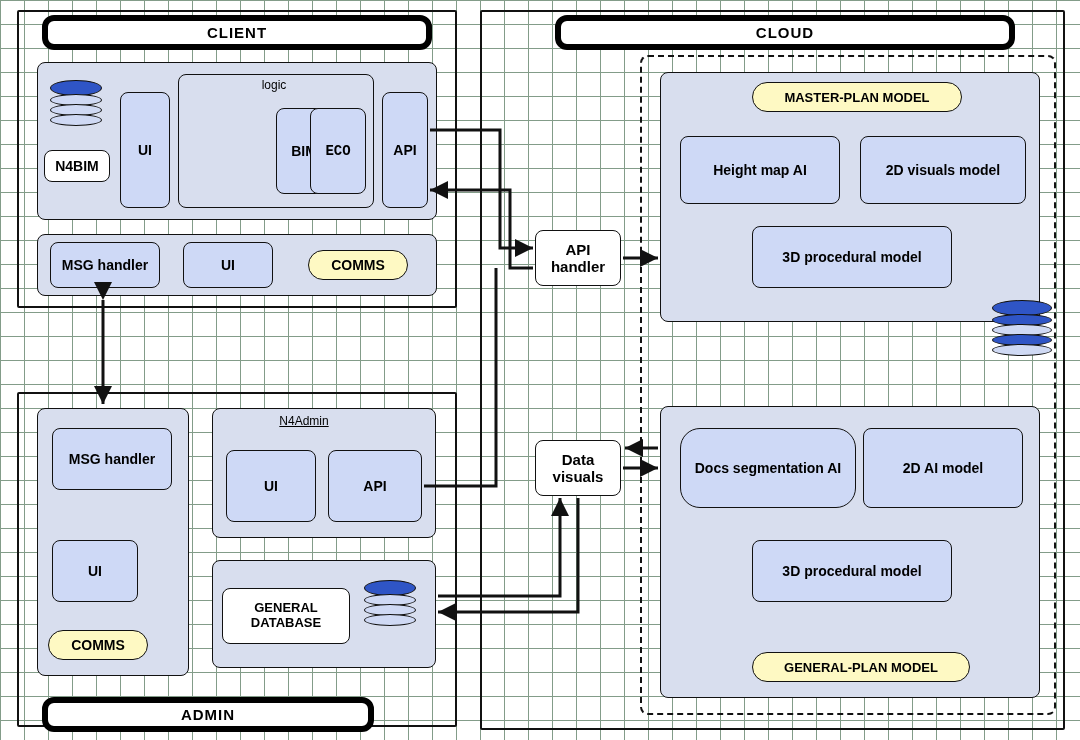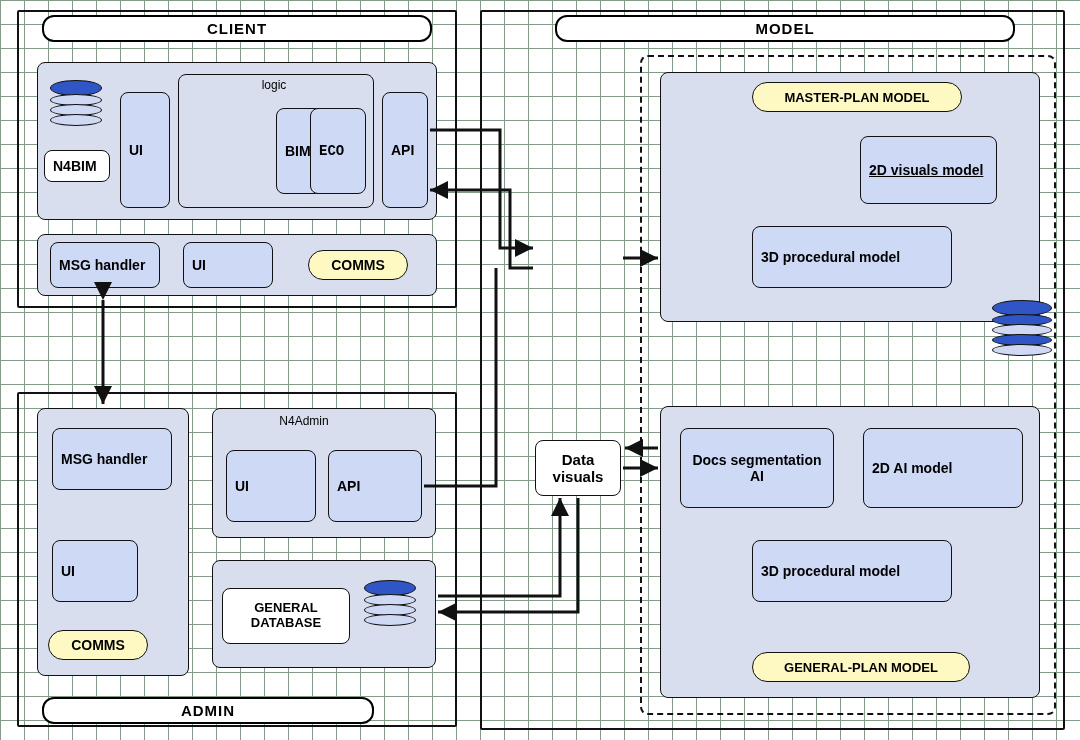--- a/index.html
+++ b/index.html
@@ -21,21 +21,21 @@
   .stage { position: absolute; inset: 0; z-index: 1; }
 
   .zone {
     position: absolute;
     border: 2px solid #111;
     border-radius: 2px;
     background: transparent;
   }
   .zone-title {
     position: absolute;
-    border: 2px solid #000000;
+    border: 6px solid #000000;
     border-radius: 12px;
     background: #fff;
     padding: 3px 28px;
     font-size: 15px;
     font-weight: 700;
     text-align: center;
     letter-spacing: 1px;
   }
 
   .panel {
@@ -44,21 +44,21 @@
     border-radius: 8px;
     background: #d8deee;
   }
   .panel-dashed { border-style: dashed; border-width: 2px; }
   .panel-light { background: #d8deee; }
 
   .box {
     position: absolute;
     border: 1.5px solid #111;
     border-radius: 8px;
-    display: flex; align-items: center; 
+    display: flex; align-items: center; justify-content: center;
     text-align: center;
     font-size: 14px; font-weight: 700;
     padding: 4px 8px; line-height: 1.15;
   }
   .box.blue { background: #ced9f6; }
   .box.white { background: #fff; }
   .box.lg { font-size: 15px; }
 
   .pill {
     position: absolute;
@@ -113,21 +113,21 @@
 <div class="grid-bg"></div>
 <div class="stage">
 
   <div class="zone" style="left:17px; top:10px; width:440px; height:298px;"></div>
   <div class="zone-title" style="left:42px; top:15px; width:390px;"><span>CLIENT</span></div>
 
   <div class="zone" style="left:17px; top:392px; width:440px; height:335px;"></div>
   <div class="zone-title" style="left:42px; top:697px; width:332px;"><span>ADMIN</span></div>
 
   <div class="zone" style="left:480px; top:10px; width:585px; height:720px;"></div>
-  <div class="zone-title" style="left:555px; top:15px; width:460px;"><span>MODEL</span></div>
+  <div class="zone-title" style="left:555px; top:15px; width:460px;"><span>CLOUD</span></div>
 
   <div class="panel panel-dashed" style="left:640px; top:55px; width:416px; height:660px; background:transparent;"></div>
 
   <div class="panel" style="left:37px; top:62px; width:400px; height:158px;"></div>
 
   <div class="db" style="left:50px; top:80px;">
     <div class="top"></div>
       <div class="ring"></div>
       <div class="ring"></div>
       <div class="ring"></div>
@@ -168,64 +168,70 @@
       <span>MSG handler</span>
     </div>
   <div class="box blue" style="left:52px; top:540px; width:86px; height:62px;">
       <span>UI</span>
     </div>
   <div class="pill" style="left:48px; top:630px; width:100px; height:30px;">
       <span>COMMS</span>
     </div>
 
   <div class="subgroup" style="left:212px; top:408px; width:224px; height:130px;"></div>
-  <div class="sub-title" style="left:212px; top:414px; width:184px;"><span>N4Admin</span></div>
+  <div class="sub-title" style="left:212px; top:414px; width:184px;text-decoration:underline;"><span>N4Admin</span></div>
   <div class="box blue" style="left:226px; top:450px; width:90px; height:72px;">
       <span>UI</span>
     </div>
   <div class="box blue" style="left:328px; top:450px; width:94px; height:72px;">
       <span>API</span>
     </div>
 
   <div class="panel" style="left:212px; top:560px; width:224px; height:108px;"></div>
   <div class="box white" style="left:222px; top:588px; width:128px; height:56px; font-size:13px;">
       <span>GENERAL DATABASE</span>
     </div>
   <div class="db" style="left:364px; top:580px;">
     <div class="top"></div>
       <div class="ring"></div>
       <div class="ring"></div>
       <div class="ring"></div>
   </div>
 
+  <div class="box white lg" style="left:535px; top:230px; width:86px; height:56px;">
+      <span>API handler</span>
+    </div>
   <div class="box white lg" style="left:535px; top:440px; width:86px; height:56px;">
       <span>Data visuals</span>
     </div>
 
   <div class="panel panel-light" style="left:660px; top:72px; width:380px; height:250px;"></div>
   <div class="pill" style="left:752px; top:82px; width:210px; height:30px; font-size:13px;">
       <span>MASTER-PLAN MODEL</span>
     </div>
-  <div class="box blue" style="left:860px; top:136px; width:137px; height:68px;text-decoration:underline;">
+  <div class="box blue" style="left:680px; top:136px; width:160px; height:68px;">
+      <span>Height map AI</span>
+    </div>
+  <div class="box blue" style="left:860px; top:136px; width:166px; height:68px;">
       <span>2D visuals model</span>
     </div>
   <div class="box blue" style="left:752px; top:226px; width:200px; height:62px;">
       <span>3D procedural model</span>
     </div>
 
   <div class="db" style="left:992px; top:300px; width:60px;">
     <div class="top"></div>
       <div class="filled"></div>
       <div class="ring"></div>
       <div class="filled"></div>
       <div class="ring"></div>
   </div>
 
   <div class="panel panel-light" style="left:660px; top:406px; width:380px; height:292px;"></div>
-  <div class="box blue" style="left:680px; top:428px; width:154px; height:80px;">
+  <div class="box blue" style="left:680px; top:428px; width:176px; height:80px;border-radius:20px;">
       <span>Docs segmentation AI</span>
     </div>
   <div class="box blue" style="left:863px; top:428px; width:160px; height:80px;">
       <span>2D AI model</span>
     </div>
   <div class="box blue" style="left:752px; top:540px; width:200px; height:62px;">
       <span>3D procedural model</span>
     </div>
   <div class="pill" style="left:752px; top:652px; width:218px; height:30px; font-size:13px;">
       <span>GENERAL-PLAN MODEL</span>

